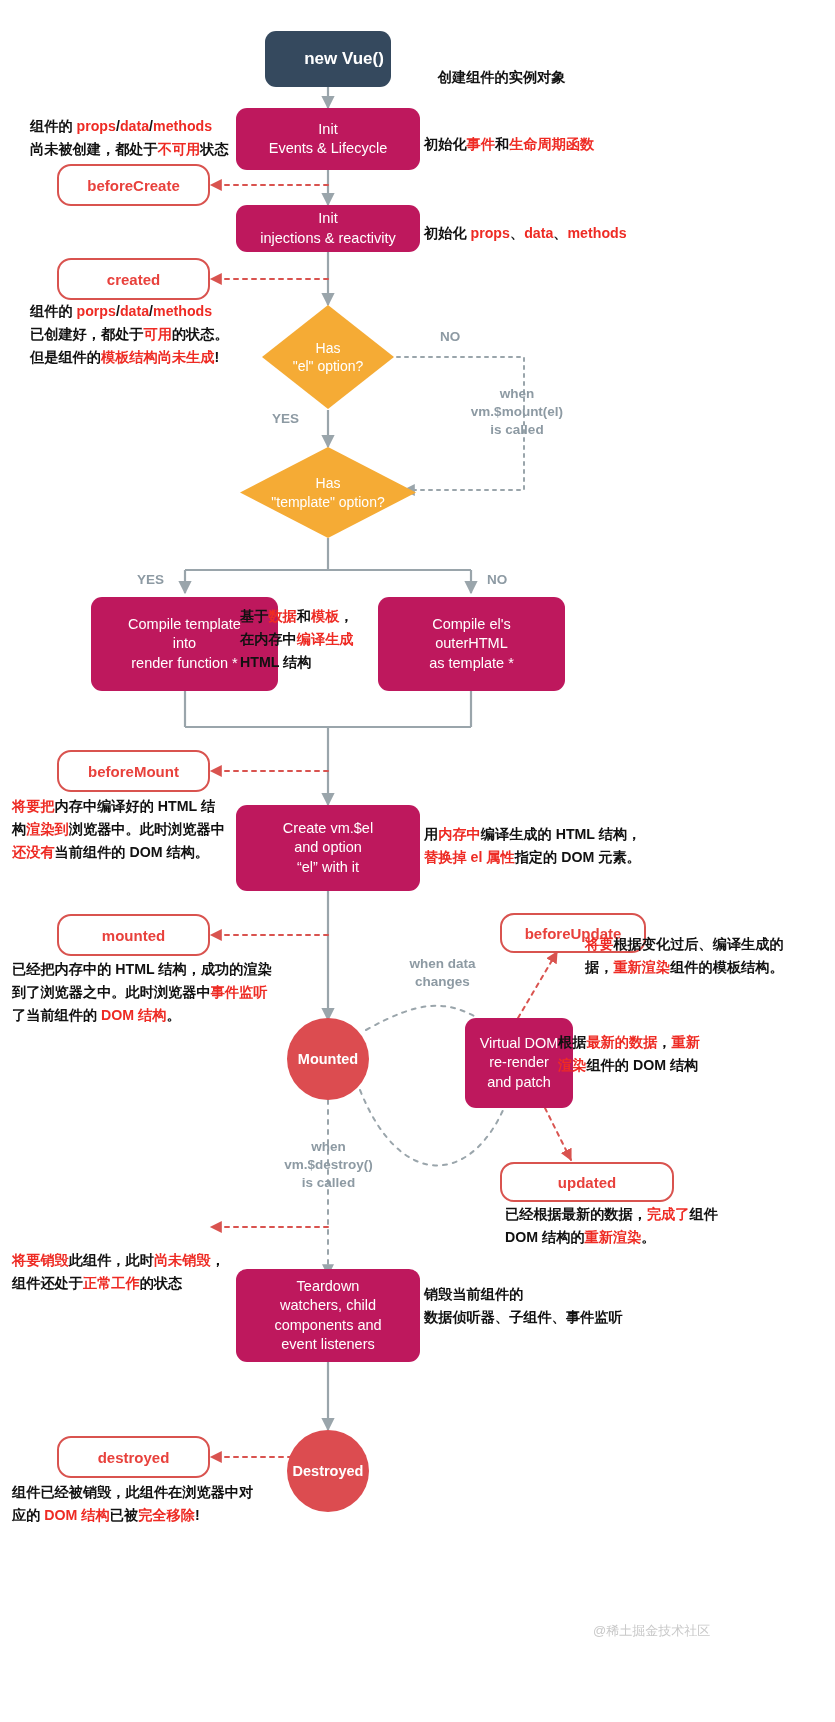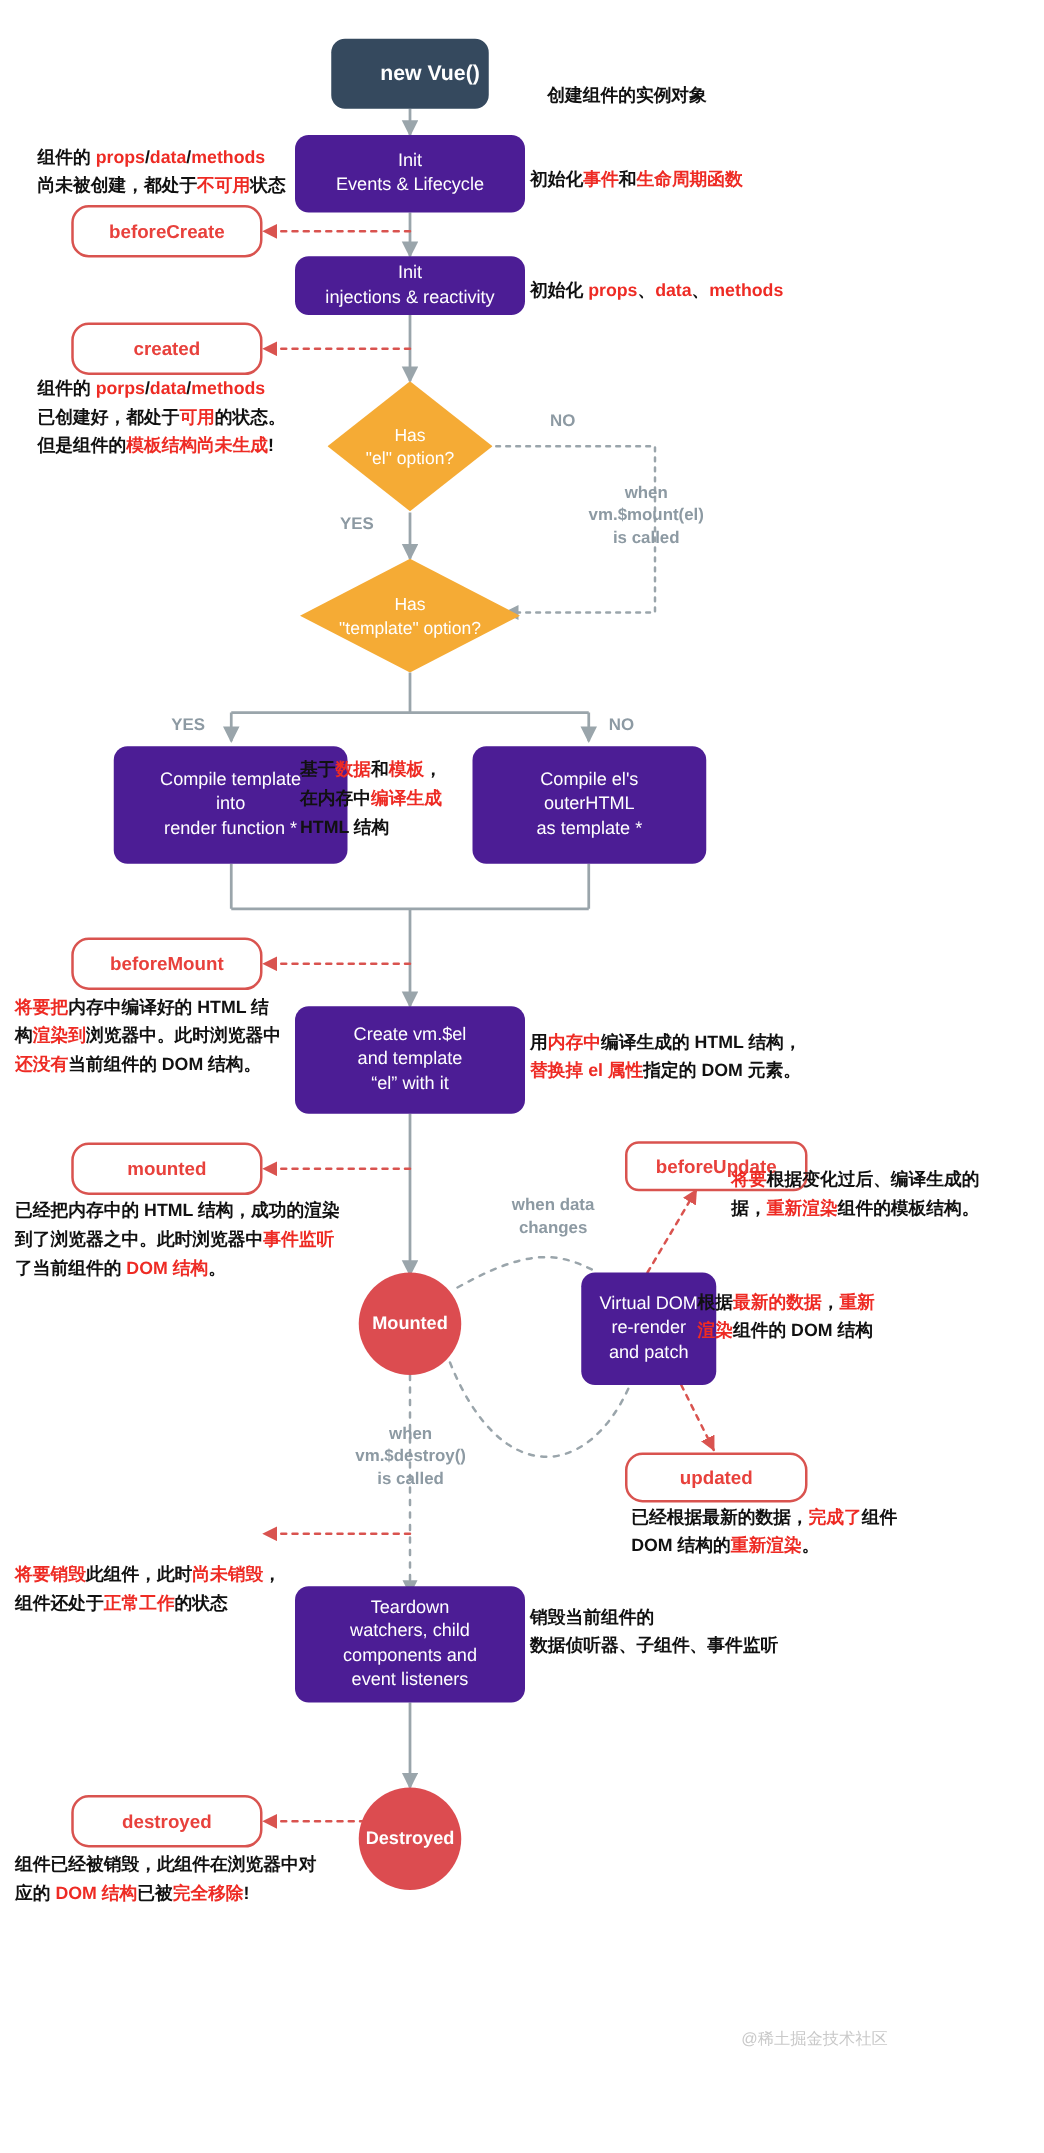--- a/index.html
+++ b/index.html
@@ -36,21 +36,21 @@
   
   .box-dark {
     background: #35495e;
     color: #ffffff;
     border-radius: 11px;
     font-size: 17px;
     font-weight: bold;
   }
   
   .box-green {
-    background: #4c1d95;
+    background: #be185d;
     color: #ffffff;
     border-radius: 11px;
     font-size: 14.5px;
     font-weight: normal;
     padding: 4px 6px;
   }
   
   .diamond {
     position: absolute;
   }
@@ -282,32 +282,32 @@
   <div class="ann" style="left:240px; top:605px;"><div><span>基于</span><span class="r">数据</span><span>和</span><span class="r">模板</span><span>，</span></div><div><span>在内存中</span><span class="r">编译生成</span></div><div><span>HTML 结构</span></div></div>
 
   <div class="pill" style="left:57px; top:750px; width:153px; height:42px;">
     <span>beforeMount</span>
   </div>
   <div class="ann" style="left:12px; top:795px;"><div><span class="r">将要把</span><span>内存中编译好的 HTML 结</span></div><div><span>构</span><span class="r">渲染到</span><span>浏览器中。此时浏览器中</span></div><div><span class="r">还没有</span><span>当前组件的 DOM 结构。</span></div></div>
 
   <div class="node box-green" style="left:236px; top:805px; width:184px; height:86px;">
     <div>
       <span class="mline">Create vm.$el</span>
-      <span class="mline">and template</span>
+      <span class="mline">and option</span>
       <span class="mline">“el” with it</span>
     </div>
   </div>
   <div class="ann" style="left:424px; top:823px;"><div><span>用</span><span class="r">内存中</span><span>编译生成的 HTML 结构，</span></div><div><span class="r">替换掉 el 属性</span><span>指定的 DOM 元素。</span></div></div>
 
   <div class="pill" style="left:57px; top:914px; width:153px; height:42px;">
     <span>mounted</span>
   </div>
   <div class="ann" style="left:12px; top:958px;"><div><span>已经把内存中的 HTML 结构，成功的渲染</span></div><div><span>到了浏览器之中。此时浏览器中</span><span class="r">事件监听</span></div><div><span>了当前组件的 </span><span class="r">DOM 结构</span><span>。</span></div></div>
 
-  <div class="pill" style="left:500px; top:913px; width:146px; height:40px;border-radius:11px;">
+  <div class="pill" style="left:500px; top:913px; width:146px; height:40px;">
     <span>beforeUpdate</span>
   </div>
   <div class="ann" style="left:585px; top:933px;"><div><span class="r">将要</span><span>根据变化过后、编译生成的</span></div><div><span>据，</span><span class="r">重新渲染</span><span>组件的模板结构。</span></div></div>
 
   <div class="circle" style="left:287px; top:1018px; width:82px; height:82px;">
     <span>Mounted</span>
   </div>
 
   <div class="flab" style="left:385px; top:955px; width:115px;">
     <span class="mline">when data</span>
@@ -322,21 +322,21 @@
     </div>
   </div>
   <div class="ann" style="left:558px; top:1031px;"><div><span>根据</span><span class="r">最新的数据</span><span>，</span><span class="r">重新</span></div><div><span class="r">渲染</span><span>组件的 DOM 结构</span></div></div>
 
   <div class="flab" style="left:266px; top:1138px; width:125px;">
     <span class="mline">when</span>
     <span class="mline">vm.$destroy()</span>
     <span class="mline">is called</span>
   </div>
 
-  <div class="pill" style="left:500px; top:1162px; width:146px; height:40px;">
+  <div class="pill" style="left:500px; top:1162px; width:174px; height:40px;">
     <span>updated</span>
   </div>
   <div class="ann" style="left:505px; top:1203px;"><div><span>已经根据最新的数据，</span><span class="r">完成了</span><span>组件</span></div><div><span>DOM 结构的</span><span class="r">重新渲染</span><span>。</span></div></div>
 
   <div class="ann" style="left:12px; top:1249px;"><div><span class="r">将要销毁</span><span>此组件，此时</span><span class="r">尚未销毁</span><span>，</span></div><div><span>组件还处于</span><span class="r">正常工作</span><span>的状态</span></div></div>
 
   <div class="node box-green" style="left:236px; top:1269px; width:184px; height:93px;">
     <div>
       <span class="mline">Teardown</span>
       <span class="mline">watchers, child</span>

